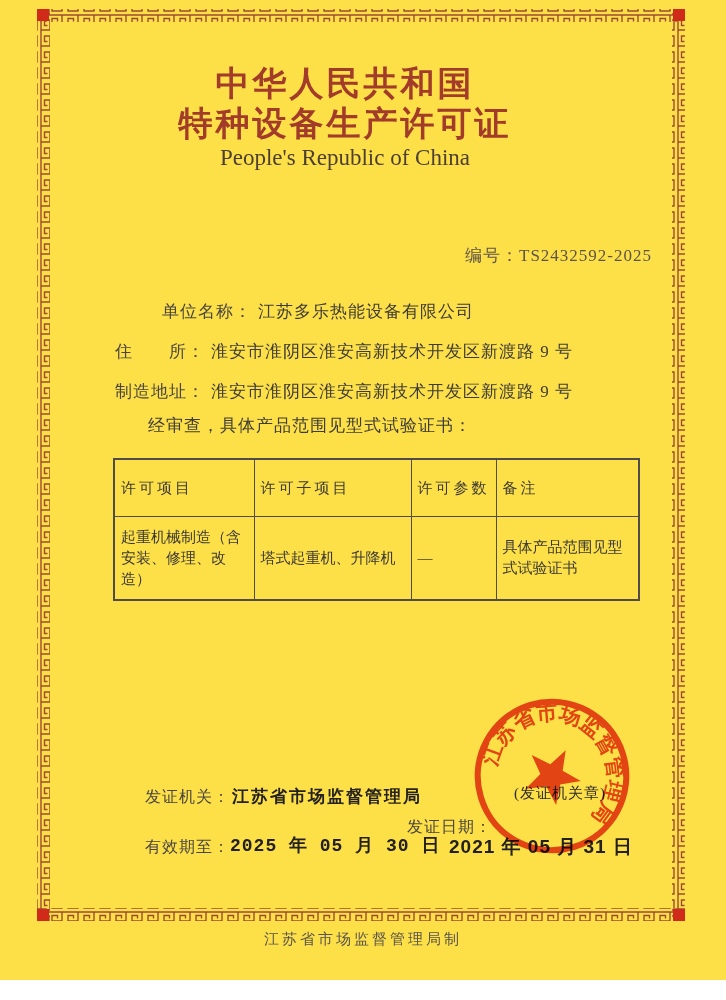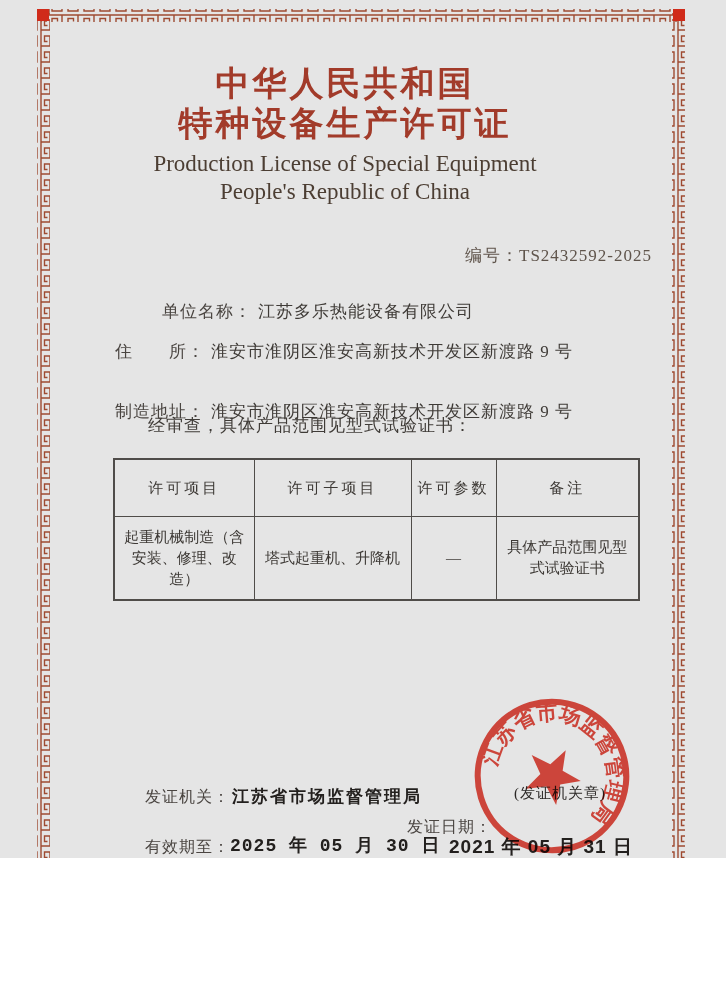--- a/index.html
+++ b/index.html
@@ -1,19 +1,19 @@
 <!DOCTYPE html>
 <html><head>
 <meta charset="utf-8">
 <style>
   html,body{margin:0;padding:0;}
   .page{
     position:relative;
-    width:726px;height:858px;
-    background:#e5e5e5;
+    width:726px;height:980px;
+    background:#fde047;
     overflow:hidden;
     font-family:"Liberation Serif","DejaVu Serif",serif;
     color:#44403c;
   }
   .border-svg{position:absolute;left:0;top:0;width:726px;height:1000px;pointer-events:none;}
 
   .title-block{position:absolute;left:0;top:64px;width:690px;text-align:center;}
   .title-cn{font-size:34px;font-weight:bold;color:#a23b2a;letter-spacing:3px;line-height:40px;}
   .title-en{font-size:23px;color:#4c3e33;line-height:28px;font-family:"Liberation Serif","DejaVu Serif",serif;}
   .title-en.first{margin-top:6px;}
@@ -29,21 +29,21 @@
   .review-note{position:absolute;left:148px;top:414px;font-size:17px;color:#3f3b37;letter-spacing:1px;}
 
   table.lic-table{
     position:absolute;left:113px;top:458px;
     width:525px;border-collapse:collapse;table-layout:fixed;
     border:2.5px solid #4f4c49;
     background:transparent;
   }
   table.lic-table th,table.lic-table td{
     border:1.5px solid #4f4c49;
-    text-align:center;vertical-align:middle;
+    text-align:left;vertical-align:middle;
     font-weight:normal;color:#3d3935;
     padding:4px 6px;font-size:15px;line-height:21px;
   }
   table.lic-table th{height:48px;letter-spacing:3px;}
   table.lic-table td{height:74px;}
 
   .issuer-label{position:absolute;left:145px;top:787px;font-size:16px;color:#4a4541;letter-spacing:1px;}
   .issuer-value{position:absolute;left:232px;top:785px;font-size:17px;font-weight:bold;color:#23201e;letter-spacing:2px;}
   .seal-note{position:absolute;left:514px;top:784px;font-size:15px;color:#2b2826;letter-spacing:1px;}
 
@@ -79,33 +79,32 @@
     <rect x="672" y="9" width="13" height="912" fill="url(#gkV)"></rect>
     <rect x="37" y="9" width="12" height="12" fill="#d02b1a"></rect>
     <rect x="673" y="9" width="12" height="12" fill="#d02b1a"></rect>
     <rect x="37" y="909" width="12" height="12" fill="#d02b1a"></rect>
     <rect x="673" y="909" width="12" height="12" fill="#d02b1a"></rect>
   </svg>
 
   <div class="title-block">
     <div class="title-cn">中华人民共和国</div>
     <div class="title-cn">特种设备生产许可证</div>
-    <div class="title-en first">Production License of Special Equipment</div>
     <div class="title-en">People's Republic of China</div>
   </div>
 
   <div class="serial-line"><span>编号：</span><span>TS2432592-2025</span></div>
 
   <div class="field-row" style="top:300px;margin-left:47px;">
     <span class="field-label">单位名称：</span><span class="field-value">江苏多乐热能设备有限公司</span>
   </div>
   <div class="field-row" style="top:340px;">
     <span class="field-label">住　　所：</span><span class="field-value">淮安市淮阴区淮安高新技术开发区新渡路 9 号</span>
   </div>
-  <div class="field-row" style="top:400px;">
+  <div class="field-row" style="top:380px;">
     <span class="field-label">制造地址：</span><span class="field-value">淮安市淮阴区淮安高新技术开发区新渡路 9 号</span>
   </div>
   <div class="review-note">经审查，具体产品范围见型式试验证书：</div>
 
   <table class="lic-table">
     <colgroup>
       <col style="width:140px">
         <col style="width:157px">
         <col style="width:85px">
         <col style="width:143px">

